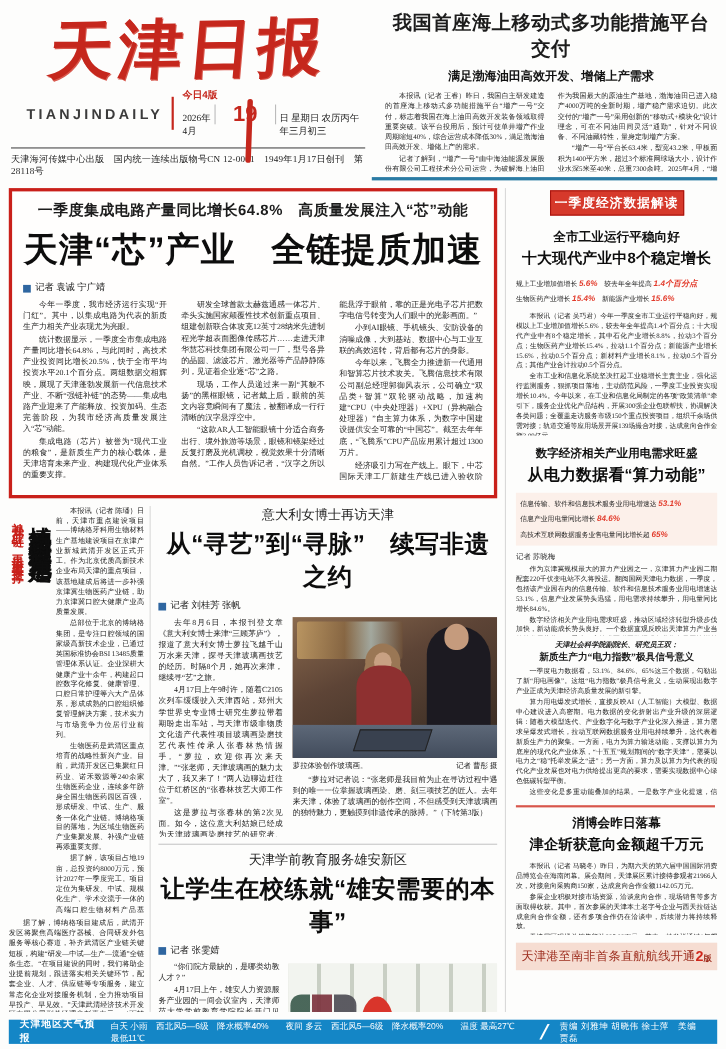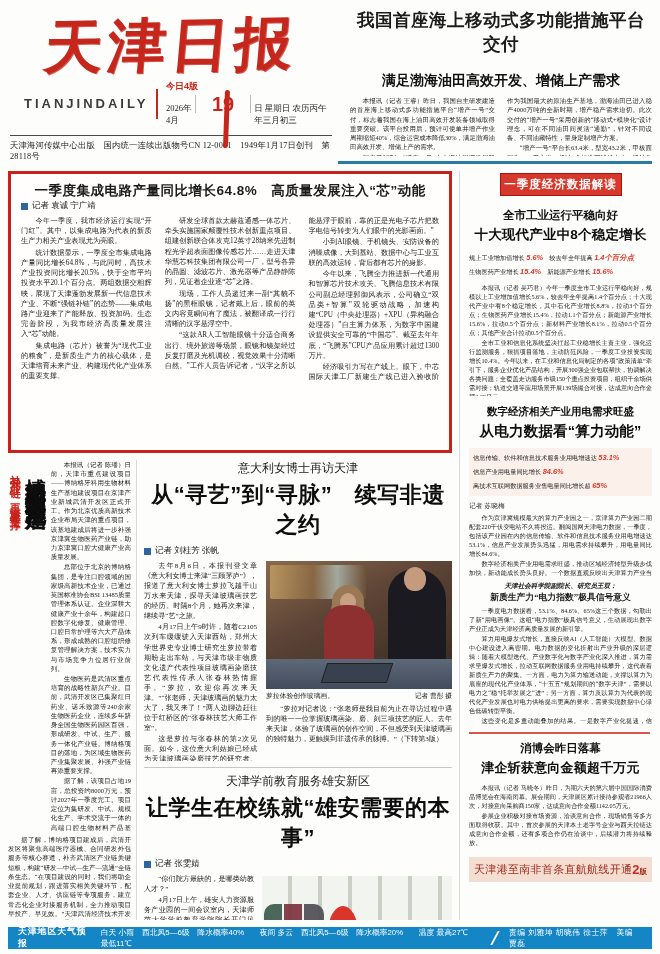--- a/index.html
+++ b/index.html
@@ -18,21 +18,21 @@
 .mh-row{display:flex;align-items:center;gap:8px;margin-top:6px;padding-left:14px}
 .mh-en{font-family:"Liberation Sans",sans-serif;font-weight:bold;letter-spacing:3px;font-size:13px;color:#3b3b3b}
 .mh-vline{width:2px;height:30px;background:#c5271d}
 .mh-edition{font-family:"Liberation Sans",sans-serif;font-weight:bold;font-size:9px;color:#c5271d}
 .mh-date{font-size:8.5px;color:#222;display:flex;align-items:baseline;gap:3px;margin-top:2px}
 .mh-date .day{color:#c5271d;font-size:20px;font-weight:bold;font-family:"Liberation Sans",sans-serif;line-height:.9;padding:0 16px;border-left:1px solid #bbb;border-right:1px solid #bbb}
 .mh-info{margin-top:8px;border-top:1.5px solid #4a4a4a;padding-top:4px;font-size:8.3px;color:#222;letter-spacing:.2px}
 
 .top-article{flex:1;padding:2px 0 5px 12px;border-bottom:3px solid #2a7ba4;display:flex;flex-direction:column}
 .ta-head{font-family:"Liberation Sans",sans-serif;font-weight:bold;font-size:17.5px;text-align:center;letter-spacing:.5px}
-.ta-sub{font-family:"Liberation Sans",sans-serif;font-weight:bold;font-size:14px;text-align:center;margin:16px 0 6px;color:#111}
+.ta-sub{font-family:"Liberation Sans",sans-serif;font-weight:bold;font-size:11px;text-align:center;margin:6px 0 6px;color:#111}
 .ta-body{column-count:2;column-gap:12px;font-size:6.4px;line-height:1.45;text-align:justify;height:92px;overflow:hidden}
 .ta-body p,.col-body p,.para-list p{text-indent:2em;margin-bottom:1px}
 
 
 .body-row{display:flex;flex:1;margin-top:7px;min-height:0}
 .left-zone{width:487px;display:flex;flex-direction:column;min-height:0}
 
 
 .main-box{border:3px solid #c9201a;padding:8px 10px 6px;height:282px;flex-shrink:0;background:#fffefd}
 .mb-kicker{font-family:"Liberation Sans",sans-serif;font-weight:bold;font-size:13.5px;text-align:center;letter-spacing:.5px}
@@ -145,20 +145,21 @@
         </div>
     </div>
   </div>
 
   <div class="body-row">
 
     <div class="left-zone">
 
       <div class="main-box">
         <div class="mb-kicker">一季度集成电路产量同比增长64.8%　高质量发展注入“芯”动能</div>
+        <div class="mb-head">天津“芯”产业　全链提质加速</div>
         <div class="byline">
           <span class="sq"></span>
           <span>记者 袁诚 宁广靖</span>
         </div>
         <div class="mb-body para-list">
             <p>今年一季度，我市经济运行实现“开门红”。其中，以集成电路为代表的新质生产力相关产业表现尤为亮眼。</p>
             <p>统计数据显示，一季度全市集成电路产量同比增长64.8%，与此同时，高技术产业投资同比增长20.5%，快于全市平均投资水平20.1个百分点。两组数据交相辉映，展现了天津蓬勃发展新一代信息技术产业、不断“强链补链”的态势——集成电路产业迎来了产能释放、投资加码、生态完善阶段，为我市经济高质量发展注入“芯”动能。</p>
             <p>集成电路（芯片）被誉为“现代工业的粮食”，是新质生产力的核心载体，是天津培育未来产业、构建现代化产业体系的重要支撑。</p>
             <p>研发全球首款太赫兹通感一体芯片、牵头实施国家颠覆性技术创新重点项目、组建创新联合体攻克12英寸28纳米先进制程光学超表面图像传感芯片……走进天津华慧芯科技集团有限公司一厂，型号各异的晶圆、滤波芯片、激光器等产品静静陈列，见证着企业逐“芯”之路。</p>
             <p>现场，工作人员递过来一副“其貌不扬”的黑框眼镜，记者戴上后，眼前的英文内容竟瞬间有了魔法，被翻译成一行行清晰的汉字悬浮空中。</p>

